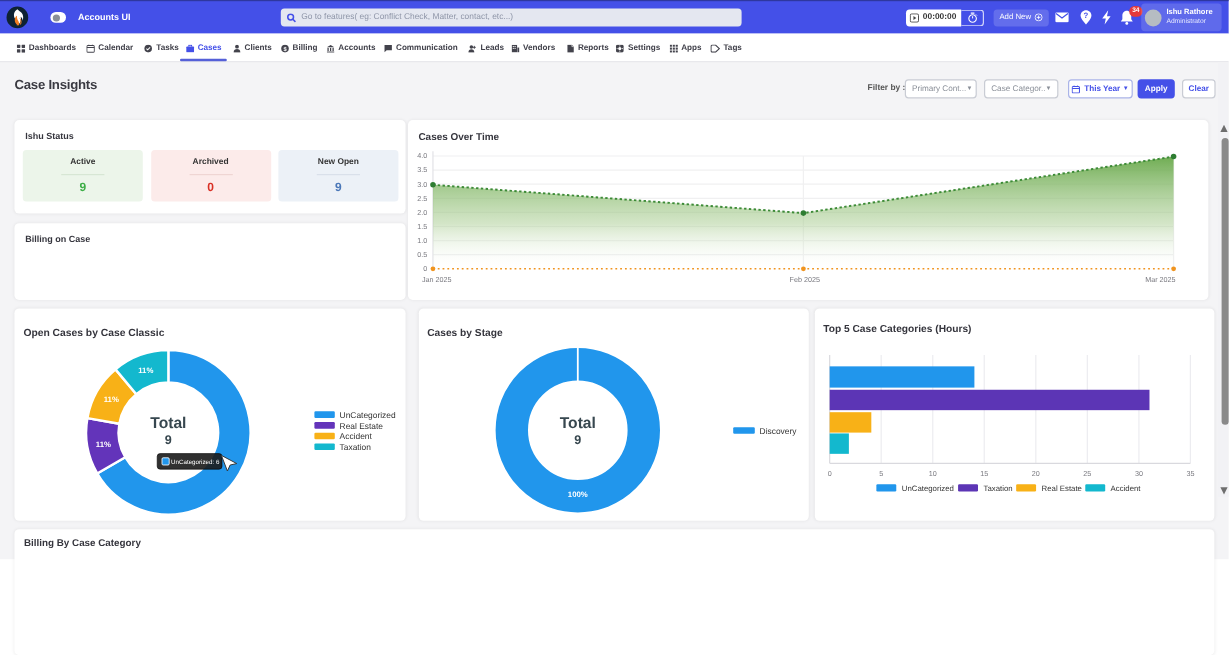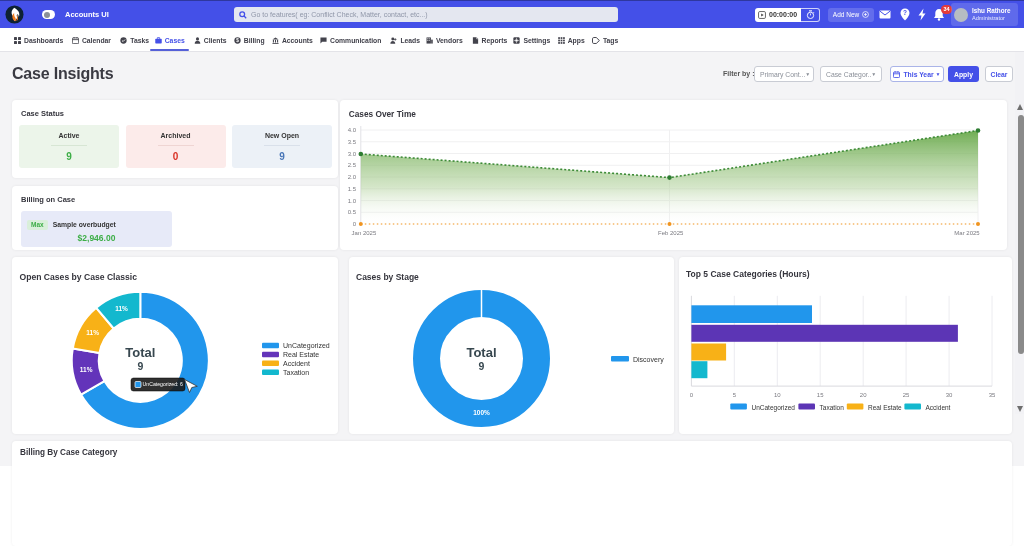--- a/index.html
+++ b/index.html
@@ -18,21 +18,21 @@
 #userchip .nm{color:#fff;font-size:6.3px;font-weight:bold;line-height:7.5px;margin-left:4px}
 #userchip .rl{font-weight:normal;font-size:5.6px;color:#e7e9ff}
 #badge{left:941px;top:4.5px;min-width:11px;height:9px;background:#e53a3a;border-radius:5px;color:#fff;font-size:5.5px;font-weight:bold;display:flex;align-items:center;justify-content:center;padding:0 1px}
 
 #nav{left:0;top:28px;width:1024px;height:24px;background:#fff;border-bottom:1px solid #e3e3e8}
 .nv{position:absolute;top:0;height:24px;display:flex;align-items:center;gap:3px;font-size:6.8px;font-weight:bold;color:#40404a}
 .nv svg{display:block}
 .nv.act{color:#4450e8}
 #casesline{left:150px;top:49px;width:39px;height:2px;background:#5560d8;border-radius:1px}
 
-#h1{left:12px;top:65px;font-size:16px;font-weight:bold;color:#3a3a42;letter-spacing:-0.2px}
+#h1{left:12px;top:65px;font-size:11px;font-weight:bold;color:#3a3a42;letter-spacing:-0.2px}
 .fl{top:66px;height:16px;border-radius:3px;font-size:6.8px;display:flex;align-items:center;justify-content:center;white-space:nowrap}
 #flbl{left:723px;top:70px;font-size:7px;font-weight:bold;color:#555}
 #dd1{left:754px;width:60px;border:1px solid #c9ccd4;background:#fff;color:#8a8f98;justify-content:space-between;padding:0 5px}
 #dd2{left:820px;width:62px;border:1px solid #c9ccd4;background:#fff;color:#8a8f98;justify-content:space-between;padding:0 5px}
 #dd3{left:890px;width:54px;border:1px solid #aab4e8;background:#fff;color:#4450e8;font-weight:bold;gap:2px}
 #apply{left:948px;width:31px;background:#4450e8;color:#fff;font-weight:bold}
 #clear{left:985px;width:28px;background:#fff;border:1px solid #c9ccd4;color:#4450e8;font-weight:bold}
 
 .card{position:absolute;background:#fff;border-radius:4px;box-shadow:0 0 3px rgba(0,0,0,.07)}
 .ct{position:absolute;font-weight:bold;color:#35353d}
@@ -270,41 +270,40 @@
 <div class="abs fl" id="dd3"><svg width="7" height="7" viewBox="0 0 8 8" style="margin-right:1px">
       <rect x="0.5" y="1.2" width="7" height="6.3" rx="1" fill="none" stroke="#4450e8" stroke-width="1"></rect>
       <line x1="0.5" y1="3.2" x2="7.5" y2="3.2" stroke="#4450e8" stroke-width="1"></line>
       <line x1="2.4" y1="0.2" x2="2.4" y2="1.8" stroke="#4450e8" stroke-width="1"></line>
       <line x1="5.6" y1="0.2" x2="5.6" y2="1.8" stroke="#4450e8" stroke-width="1"></line>
     </svg>This Year <span style="font-size:5px">▼</span></div>
 <div class="abs fl" id="apply">Apply</div>
 <div class="abs fl" id="clear">Clear</div>
 
 <div class="card" id="cStatus">
-<div class="ct" style="left:9px;top:8.5px;font-size:7.5px">Case Status</div>
+<div class="ct" style="left:9px;top:8.5px;font-size:7.5px">Ishu Status</div>
 <div class="sb" style="left:7px;background:#ecf5ea">
       <div class="t">Active</div>
       <div class="dv" style="background:#d7e6d4"></div>
       <div class="n" style="color:#3dae47">9</div>
     </div>
 <div class="sb" style="left:113.5px;background:#fcebea">
       <div class="t">Archived</div>
       <div class="dv" style="background:#efd5d3"></div>
       <div class="n" style="color:#d93025">0</div>
     </div>
 <div class="sb" style="left:220px;background:#ecf1f7">
       <div class="t">New Open</div>
       <div class="dv" style="background:#d9e0ea"></div>
       <div class="n" style="color:#4a77b8">9</div>
     </div>
 </div>
 
 <div class="card" id="cBill">
 <div class="ct" style="left:9px;top:8.5px;font-size:7.5px">Billing on Case</div>
-<div class="bb" style="left:9px"><span class="bdg" style="background:#d9efda;color:#3dae47">Max</span><span class="nm2">Sample overbudget</span><div class="amt" style="color:#3dae47">$2,946.00</div></div>
 </div>
 
 <div class="card" id="cTime">
 <div class="ct" style="left:8.7px;top:8.5px;font-size:8.3px">Cases Over Time</div>
 <svg width="667" height="150" viewBox="0 0 667 150" style="position:absolute;left:0;top:0">
 <defs>
         <linearGradient id="gg" x1="0" y1="30" x2="0" y2="124" gradientUnits="userSpaceOnUse">
 <stop offset="0" stop-color="#67a849" stop-opacity="0.95"></stop>
           <stop offset="0.6" stop-color="#a8cc90" stop-opacity="0.5"></stop>
           <stop offset="1" stop-color="#ffffff" stop-opacity="0.03"></stop>

